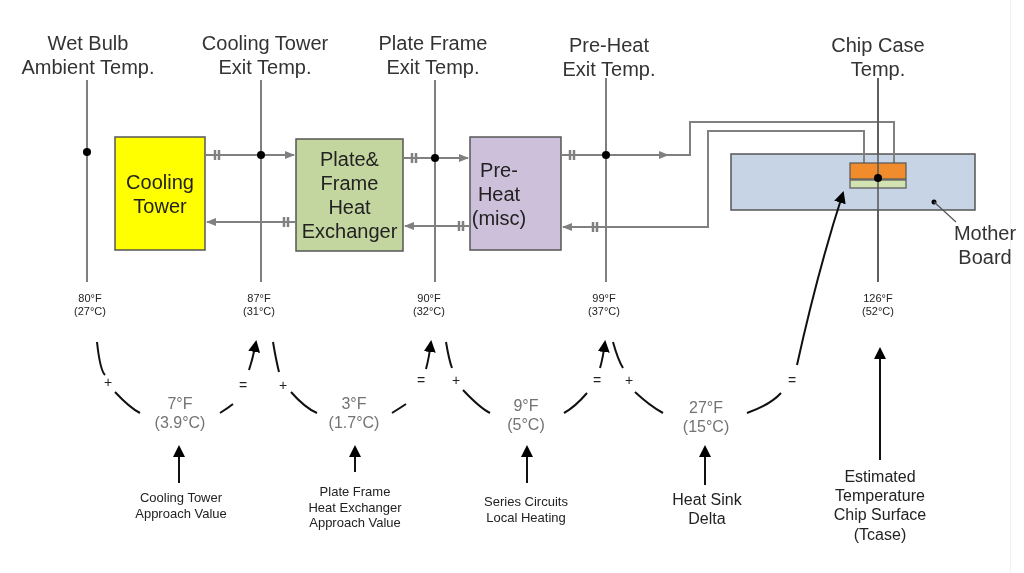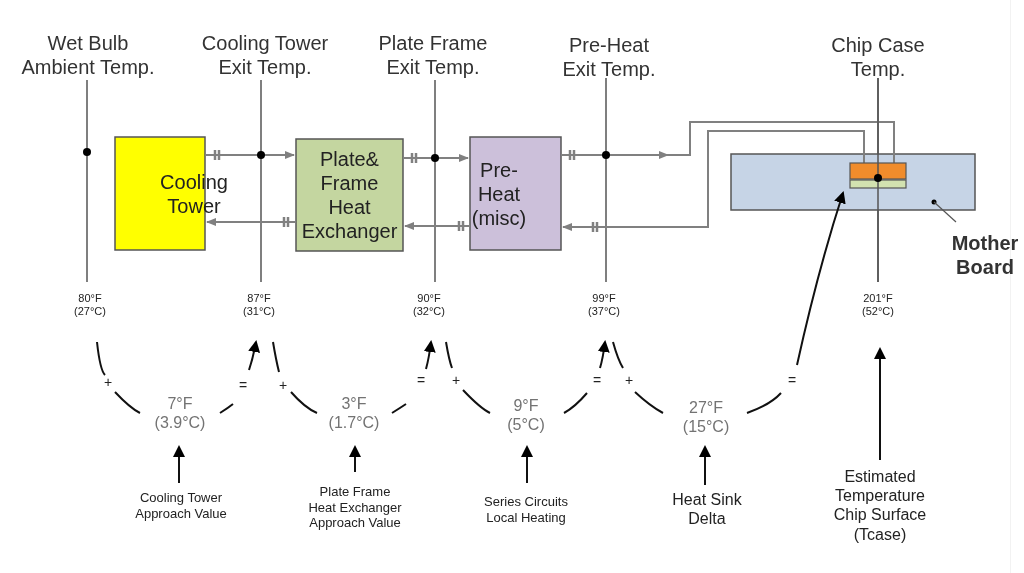--- a/index.html
+++ b/index.html
@@ -110,37 +110,37 @@
 Ambient Temp.</div>
 <div class="lbl top-lbl" style="left:265px;top:31px;">Cooling Tower
 Exit Temp.</div>
 <div class="lbl top-lbl" style="left:433px;top:31px;">Plate Frame
 Exit Temp.</div>
 <div class="lbl top-lbl" style="left:609px;top:33px;">Pre-Heat
 Exit Temp.</div>
 <div class="lbl top-lbl" style="left:878px;top:33px;">Chip Case
 Temp.</div>
 
-<div class="box-lbl" style="left:115px;top:137px;width:90px;height:113px;padding-left:34px;">Cooling
+<div class="box-lbl" style="left:115px;top:137px;width:90px;height:113px;">Cooling
 Tower</div>
 <div class="box-lbl" style="left:296px;top:139px;width:107px;height:112px;">Plate&amp;
 Frame
 Heat
 Exchanger</div>
 <div class="box-lbl" style="left:456px;top:137px;width:86px;height:113px;">Pre-
 Heat
 (misc)</div>
-<div class="lbl top-lbl" style="left:985px;top:231px;font-weight:bold;">Mother
+<div class="lbl top-lbl" style="left:985px;top:221px;">Mother
 Board</div>
 
 <div class="lbl temp-lbl" style="left:90px;top:292px;"><span>80°F</span><br><span>(27°C)</span></div>
 <div class="lbl temp-lbl" style="left:259px;top:292px;"><span>87°F</span><br><span>(31°C)</span></div>
 <div class="lbl temp-lbl" style="left:429px;top:292px;"><span>90°F</span><br><span>(32°C)</span></div>
 <div class="lbl temp-lbl" style="left:604px;top:292px;"><span>99°F</span><br><span>(37°C)</span></div>
-<div class="lbl temp-lbl" style="left:878px;top:292px;"><span>201°F</span><br><span>(52°C)</span></div>
+<div class="lbl temp-lbl" style="left:878px;top:292px;"><span>126°F</span><br><span>(52°C)</span></div>
 
 <div class="lbl delta-lbl" style="left:180px;top:394px;"><span>7°F</span><br><span>(3.9°C)</span></div>
 <div class="lbl delta-lbl" style="left:354px;top:394px;"><span>3°F</span><br><span>(1.7°C)</span></div>
 <div class="lbl delta-lbl" style="left:526px;top:396px;"><span>9°F</span><br><span>(5°C)</span></div>
 <div class="lbl delta-lbl" style="left:706px;top:398px;"><span>27°F</span><br><span>(15°C)</span></div>
 
 <div class="op" style="left:108px;top:382px;">+</div>
 <div class="op" style="left:243px;top:385px;">=</div>
 <div class="op" style="left:283px;top:385px;">+</div>
 <div class="op" style="left:421px;top:380px;">=</div>

